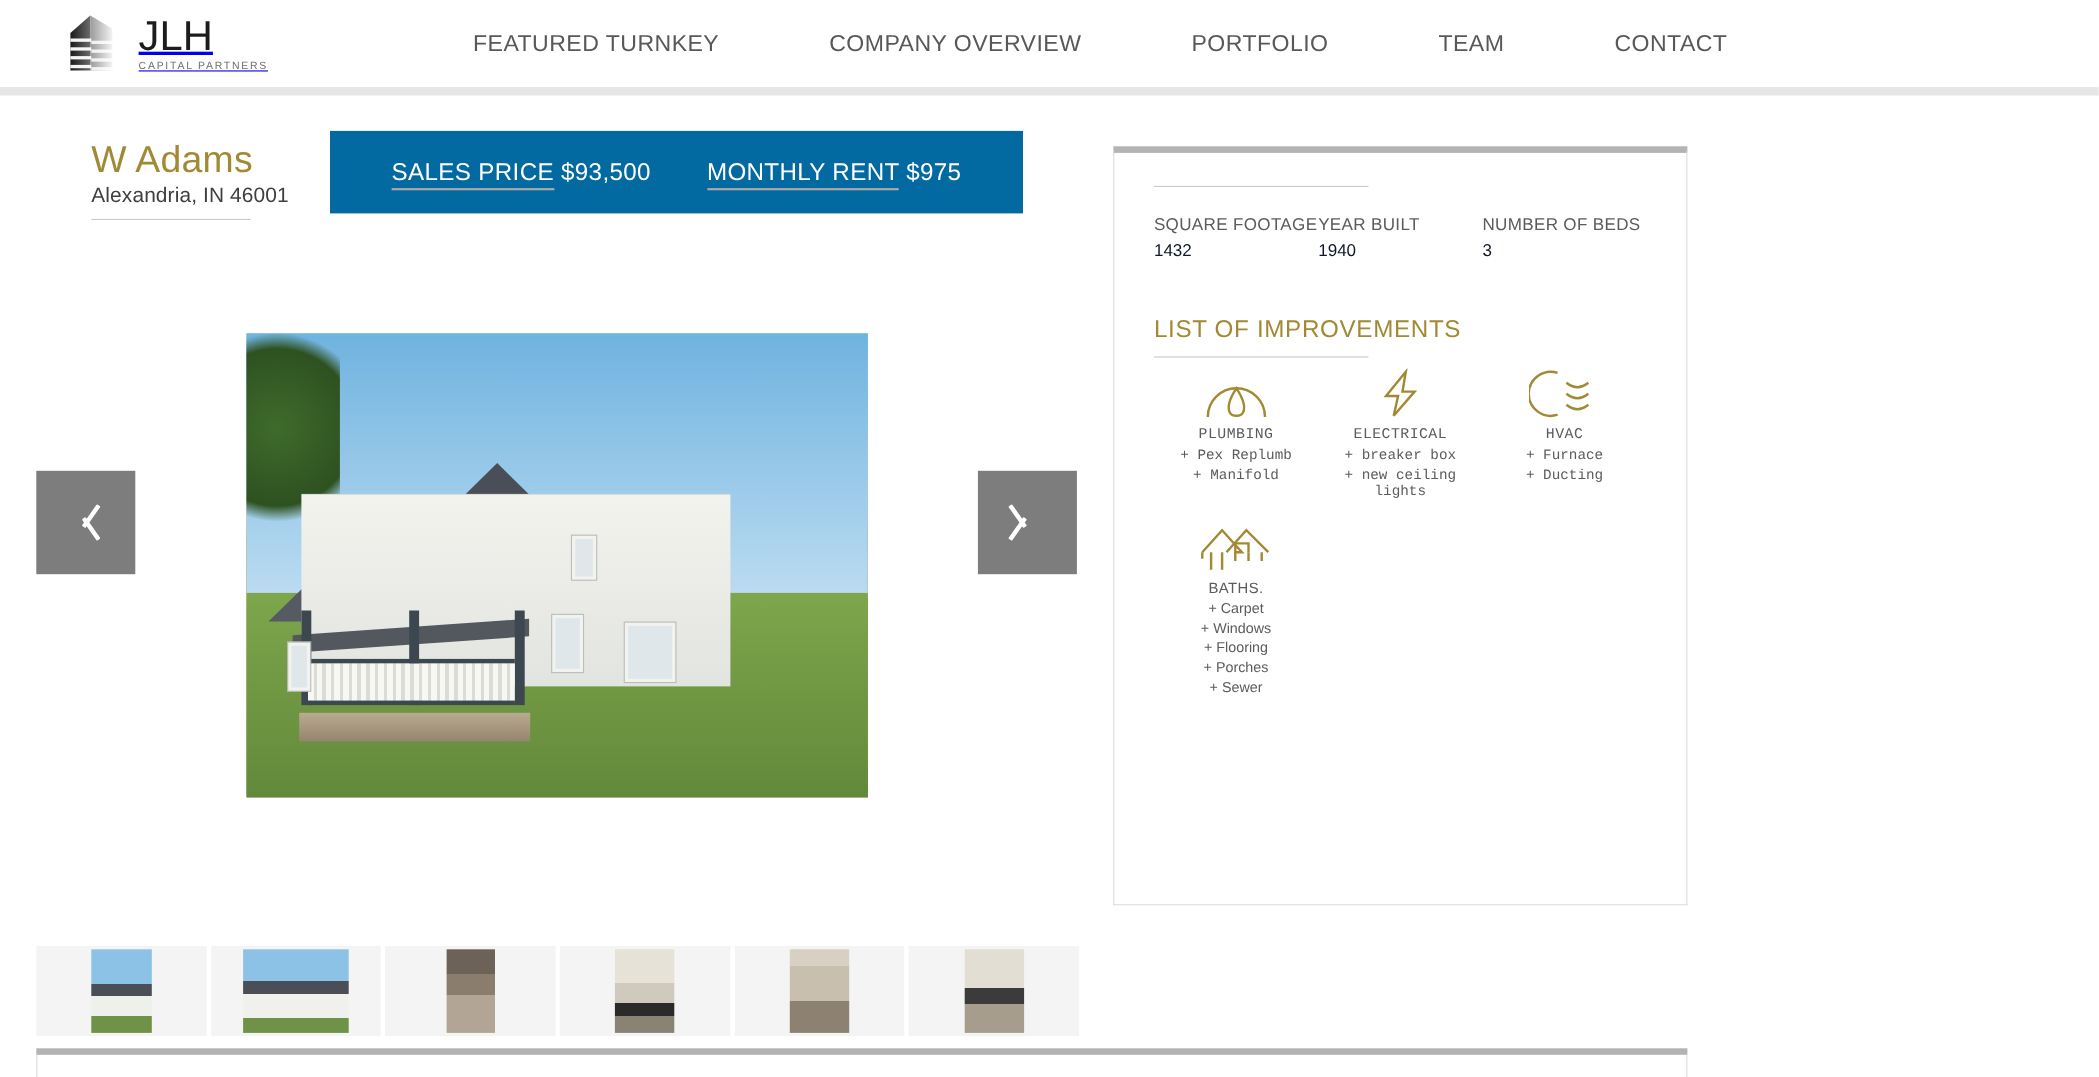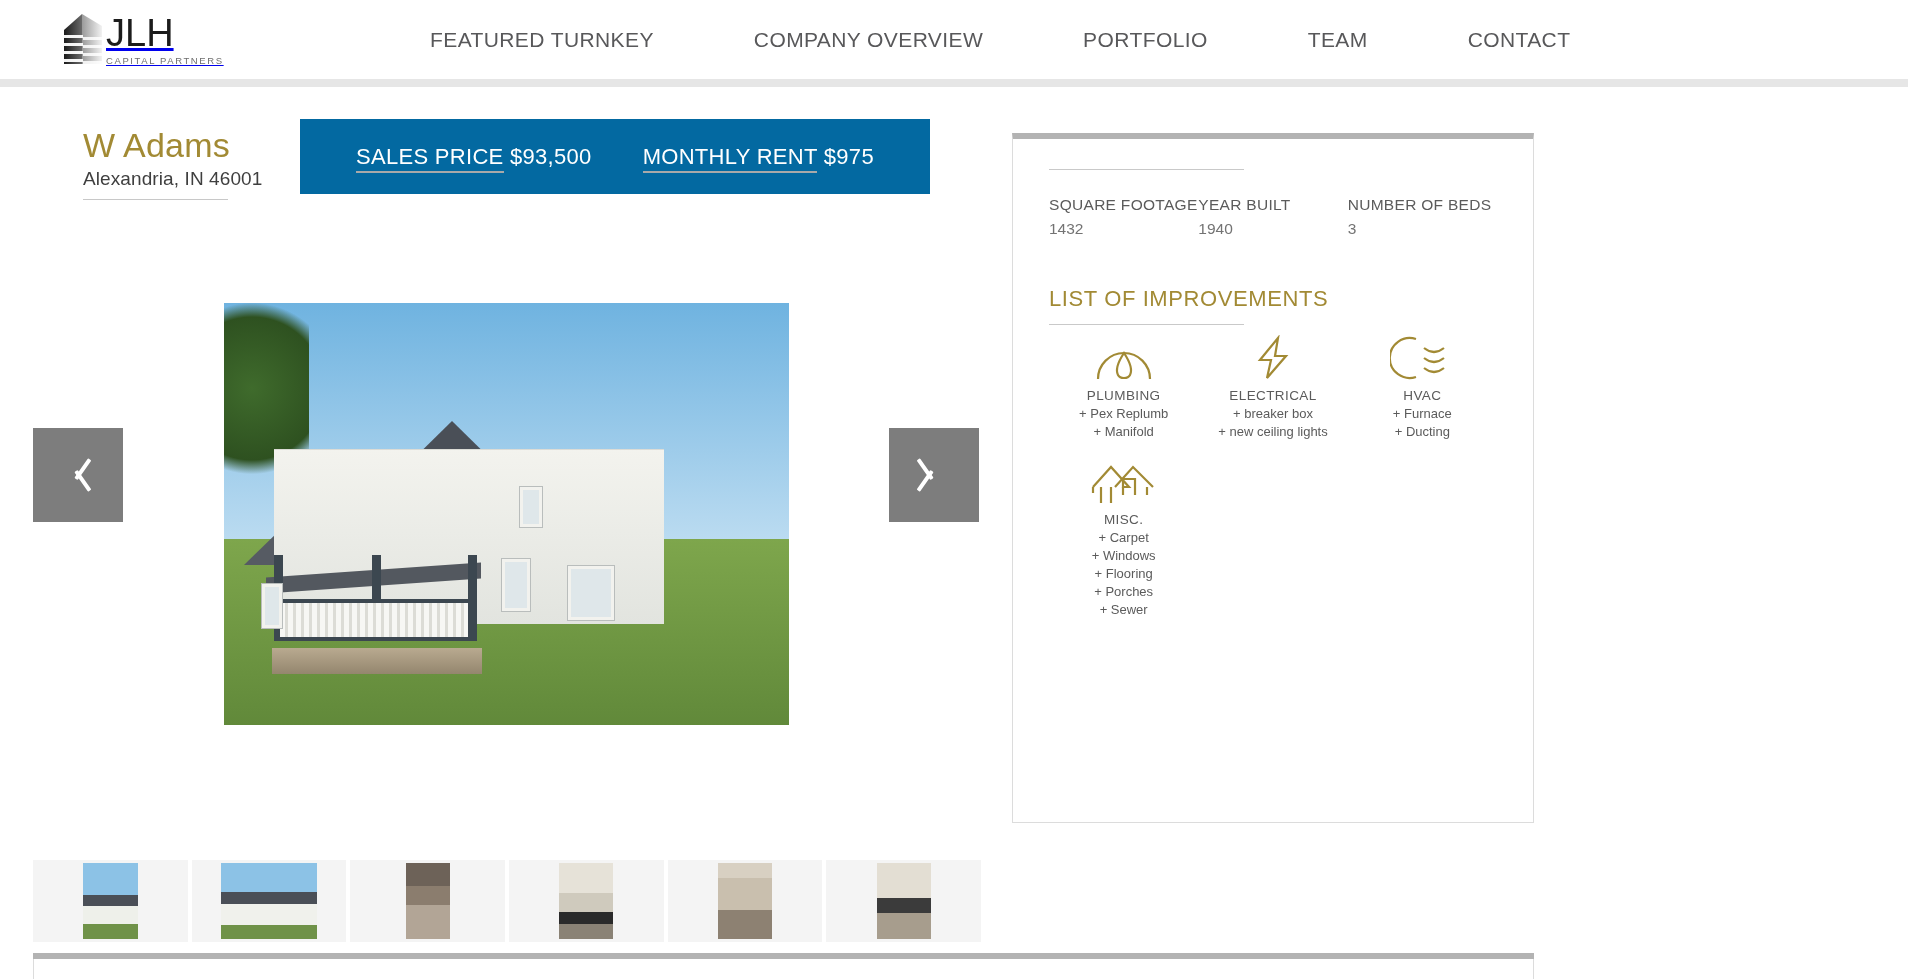--- a/index.html
+++ b/index.html
@@ -12,21 +12,21 @@
 
   
   .header {
     height:79px; width:100%;
     display:flex; align-items:center;
     background:#ffffff;
     position:relative;
   }
   .logo-wrap {
     display:flex; align-items:center;
-    margin-left:62px; width:120px; height:58px;
+    margin-left:62px; width:120px; height:58px;gap:20px;
   }
   .logo-mark { width:42px; height:55px; position:relative; margin-right:2px; }
   .logo-text-col { display:flex; flex-direction:column; justify-content:center; }
   .logo-jlh {
     font-size:38px; letter-spacing:0px; color:#1c1c1c;
     line-height:38px; font-weight:400;
     font-family:"Liberation Sans", sans-serif;
   }
   .logo-sub {
     font-size:9.5px; letter-spacing:1.6px; color:#6e6e6e;
@@ -178,27 +178,28 @@
     padding-bottom:12px;
   }
   .panel-rule { height:1px; background:#c9c9c9; width:195px; margin-bottom:26px; }
   .panel-rule.wide { width:195px; }
 
   .feat-grid {
     display:grid; grid-template-columns:1fr 1fr 1fr;
     row-gap:26px; margin-bottom:6px;
   }
   .feat-label { font-size:15.5px; color:#5b5b5b; letter-spacing:0.3px; }
-  .feat-value { font-size:15.5px; color:#737373; margin-top:6px; }
+  .feat-value { font-size:15.5px; color:#0f172a; margin-top:6px; }
 
   .improve-head { margin-top:48px; }
 
   .imp-grid {
     display:grid; grid-template-columns:1fr 1fr 1fr;
     margin-top:10px;
+    font-family:Liberation Mono, monospace;
   }
   .imp-cell { text-align:center; padding:0 4px; }
   .imp-icon { height:46px; display:flex; align-items:flex-end; justify-content:center; }
   .imp-name {
     font-size:13.5px; color:#5b5b5b; margin-top:7px; letter-spacing:0.4px;
   }
   .imp-line { font-size:13px; color:#5b5b5b; margin-top:3px; }
 
   .imp-misc { margin-top:18px; text-align:center; width:33.33%; }
 
@@ -402,21 +403,21 @@
             <path d="M4 30 L22 10 L40 30 L34 30 L34 22 L46 22 L46 30" fill="none" stroke="#a28a34" stroke-width="2.2" stroke-linejoin="miter"></path>
             <path d="M26 30 L44 10 L64 30" fill="none" stroke="#a28a34" stroke-width="2.2"></path>
             <path d="M12 30 L12 46" fill="none" stroke="#a28a34" stroke-width="2.2"></path>
             <path d="M4 30 L4 36" fill="none" stroke="#a28a34" stroke-width="2.2"></path>
             <path d="M22 30 L22 46" fill="none" stroke="#a28a34" stroke-width="2.2"></path>
             <path d="M34 30 L34 38" fill="none" stroke="#a28a34" stroke-width="2.2"></path>
             <path d="M46 30 L46 38" fill="none" stroke="#a28a34" stroke-width="2.2"></path>
             <path d="M58 30 L58 38" fill="none" stroke="#a28a34" stroke-width="2.2"></path>
           </svg>
         </div>
-        <div class="imp-name">MISC.</div>
+        <div class="imp-name">BATHS.</div>
         <div class="imp-line">+ Carpet</div>
         <div class="imp-line">+ Windows</div>
         <div class="imp-line">+ Flooring</div>
         <div class="imp-line">+ Porches</div>
         <div class="imp-line">+ Sewer</div>
       </div>
 
     </div>
   </div>
 

